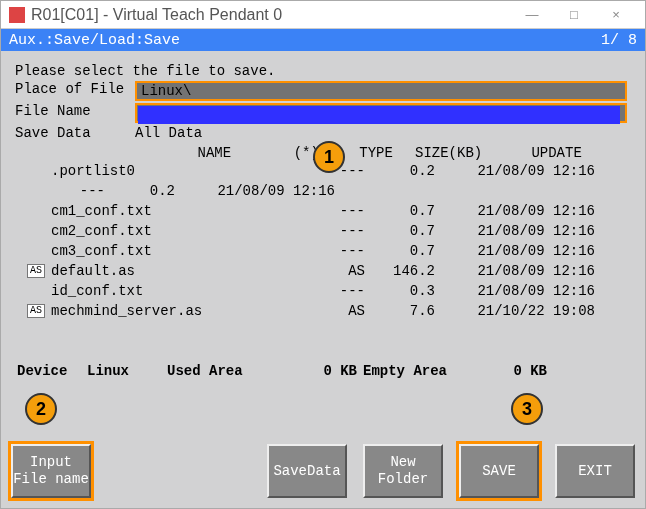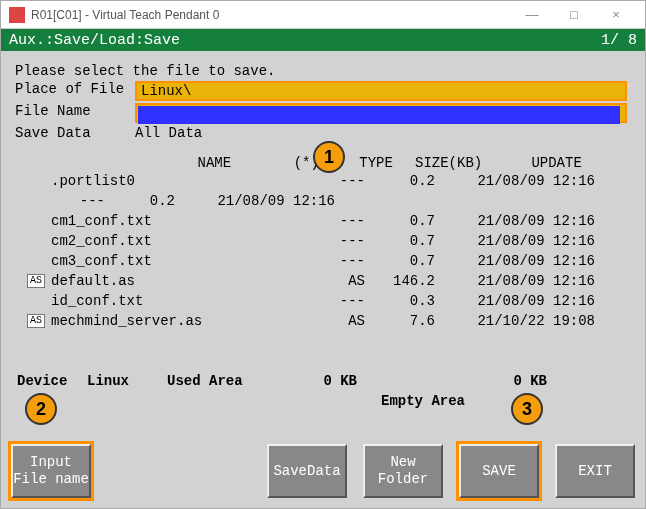--- a/index.html
+++ b/index.html
@@ -1,49 +1,49 @@
 <!DOCTYPE html>
 <html><head>
 <meta charset="utf-8">
 <style>
 * { box-sizing: border-box; margin: 0; padding: 0; }
 body { font-family: "Courier New", monospace; font-size: 14px; background: #fff; }
 .window { width: 646px; height: 509px; border: 1px solid #aaa; background: #d2d2d3; position: relative; }
 .titlebar { height: 28px; background: #fff; display: flex; align-items: center; padding: 0 8px; border-bottom: 1px solid #ccc; }
 .titlebar-icon { width: 16px; height: 16px; background: #d44; margin-right: 6px; }
-.titlebar-text { flex: 1; font-family: Arial, sans-serif; font-size: 12px; color: #555; }
+.titlebar-text { flex: 1; font-family: Arial, sans-serif; font-size: 16px; color: #555; }
 .tbtn { width: 42px; height: 22px; display: flex; align-items: center; justify-content: center; color: #888; font-family: Arial; font-size: 13px; }
-.aux-bar { height: 22px; background: #15803d; color: #fff; display: flex; align-items: center; padding: 0 8px; font-size: 15px; }
+.aux-bar { height: 22px; background: #3b82f6; color: #fff; display: flex; align-items: center; padding: 0 8px; font-size: 15px; }
 .aux-bar .spacer { flex: 1; }
 .content { padding: 10px 14px 0 14px; color: #000; position: relative; }
 .row { display: flex; margin: 2px 0; }
 .label { width: 120px; }
 .field-static { color: #000; }
-.input-box { flex: 1; border: 2px solid #ff9000; background: #eab308; height: 20px; color: #00f; padding: 0 4px; margin-right: 4px; }
+.input-box { flex: 1; border: 2px solid #ff9000; background: #737373; height: 20px; color: #00f; padding: 0 4px; margin-right: 4px; }
 .blue-bar { flex: 1; background: #3030ff; height: 18px; margin-right: 4px; }
-.file-header { display: flex; margin-top: 14px; margin-left: 120px; }
+.file-header { display: flex; margin-top: 4px; margin-left: 120px; }
 .col-name { width: 160px; text-align: center; }
 .col-star { width: 30px; }
 .col-type { width: 70px; text-align: right; }
 .col-size { width: 90px; text-align: right; }
 .col-update { width: 150px; text-align: center; }
 .file-list { margin-left: 12px; }
 .file-row { display: flex; height: 20px; align-items: center; }
 .file-icon { width: 18px; text-align: center; font-size: 10px; border: 1px solid #777; background: #fff; height: 14px; line-height: 12px; visibility: hidden; }
 .file-icon.show { visibility: visible; }
 .file-name { width: 260px; padding-left: 6px; }
 .file-type { width: 60px; text-align: right; }
 .file-size { width: 70px; text-align: right; }
 .file-update { width: 160px; text-align: right; }
 .device-row { display: flex; margin-top: 42px; padding: 0 2px; font-weight: bold; }
 .dev-label { width: 70px; }
 .dev-val { width: 80px; }
 .used-label { width: 110px; }
 .used-val { width: 80px; text-align: right; }
-.empty-label { width: 110px; padding-left: 24px; margin-top: 20px; }
+.empty-label { width: 110px; padding-left: 6px; }
 .empty-val { width: 80px; text-align: right; }
 .button-bar { position: absolute; bottom: 10px; left: 10px; right: 10px; display: flex; gap: 16px; }
 .btn { background: #888; color: #fff; border: 2px solid #eee; border-right-color: #555; border-bottom-color: #555; width: 80px; height: 54px; display: flex; align-items: center; justify-content: center; text-align: center; font-family: "Courier New", monospace; font-size: 14px; line-height: 1.2; }
 .btn.highlight { outline: 3px solid #ff9000; }
 .bar-spacer { flex: 1; }
 .callout { position: absolute; width: 32px; height: 32px; border-radius: 50%; background: #f59e0b; border: 2px solid #333; display: flex; align-items: center; justify-content: center; font-weight: bold; font-family: Arial; font-size: 18px; color: #000; }
 .c1 { top: 140px; left: 312px; }
 .c2 { top: 392px; left: 24px; }
 .c3 { top: 392px; left: 510px; }
 </style>

